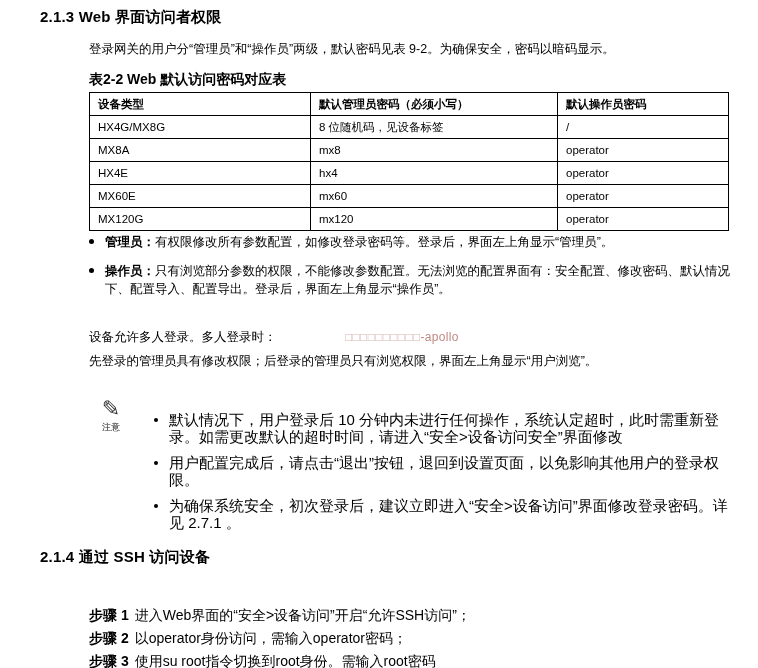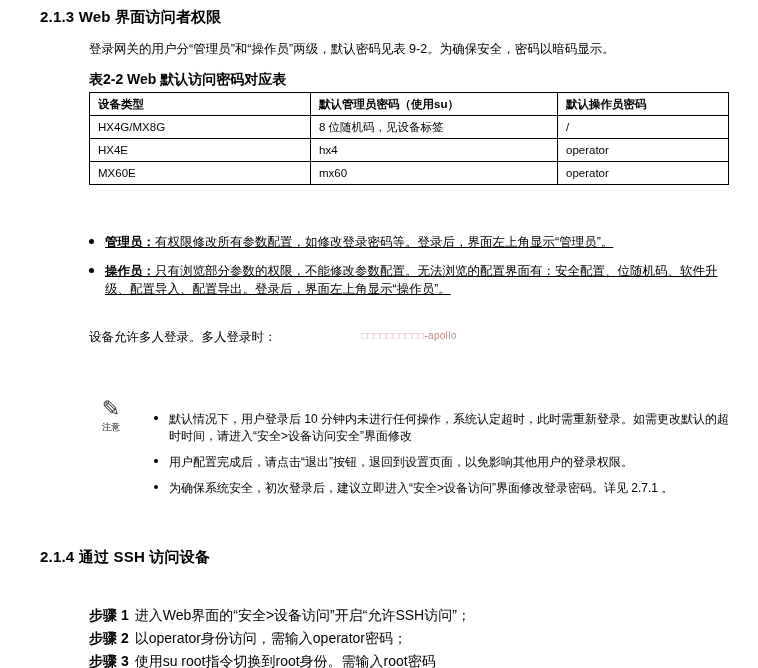--- a/index.html
+++ b/index.html
@@ -92,43 +92,42 @@
   }
   .bullet-dot span {
     display: inline-block;
     width: 5px;
     height: 5px;
     border-radius: 50%;
     background: #000;
     position: relative;
     top: -3px;
   }
-  .bullet-body { flex: 1; text-decoration: underline; }
+  .bullet-body { flex: 1; }
   .bold { font-weight: bold; }
   .p-multi {
     position: absolute;
     left: 89px;
     top: 328px;
     width: 640px;
   }
   .p-multi2 {
     position: absolute;
     left: 89px;
     top: 352px;
     width: 645px;
   }
   .watermark {
     position: absolute;
     left: 345px;
     top: 330px;
-    font-size: 10px;
+    font-size: 12px;
     color: #d9b7b2;
     letter-spacing: 0.3px;
     white-space: nowrap;
-    margin-left: 16px;
   }
   .watermark .wm-accent { color: #c08a84; }
   .note-block {
     position: absolute;
     left: 88px;
     top: 398px;
     width: 650px;
   }
   .note-icon {
     position: absolute;
@@ -148,21 +147,21 @@
     margin-top: 1px;
   }
   .note-list {
     position: absolute;
     left: 66px;
     top: 13px;
     width: 580px;
   }
   .note-item {
     display: flex;
-    font-size: 12px;
+    font-size: 15px;
     line-height: 17px;
     margin-bottom: 9px;
   }
   .note-item .nd {
     width: 15px;
     flex: 0 0 15px;
   }
   .note-item .nd span {
     display: inline-block;
     width: 4px;
@@ -207,62 +206,73 @@
   <div class="h3 sec-213">2.1.3 Web 界面访问者权限</div>
 
   <div class="para p-intro">登录网关的用户分“管理员”和“操作员”两级，默认密码见表 9-2。为确保安全，密码以暗码显示。</div>
 
   <div class="tbl-caption">表2-2  Web 默认访问密码对应表</div>
 
   <table class="pwtable">
     <tbody>
       <tr class="hdr">
         <th>设备类型</th>
-        <th>默认管理员密码（使用su）</th>
+        <th>默认管理员密码（必须小写）</th>
         <th>默认操作员密码</th>
       </tr>
       <tr>
         <td>HX4G/MX8G</td>
         <td>8 位随机码，见设备标签</td>
         <td>/</td>
       </tr>
       <tr>
+        <td>MX8A</td>
+        <td>mx8</td>
+        <td>operator</td>
+      </tr>
+      <tr>
         <td>HX4E</td>
         <td>hx4</td>
         <td>operator</td>
       </tr>
       <tr>
         <td>MX60E</td>
         <td>mx60</td>
+        <td>operator</td>
+      </tr>
+      <tr>
+        <td>MX120G</td>
+        <td>mx120</td>
         <td>operator</td>
       </tr>
     </tbody>
   </table>
 
   <div class="bullets">
     <div class="bullet-row">
       <div class="bullet-dot"><span></span></div>
       <div class="bullet-body">
         <span class="bold">管理员：</span><span>有权限修改所有参数配置，如修改登录密码等。登录后，界面左上角显示“管理员”。</span>
       </div>
     </div>
     <div class="bullet-row">
       <div class="bullet-dot"><span></span></div>
       <div class="bullet-body">
-        <span class="bold">操作员：</span><span>只有浏览部分参数的权限，不能修改参数配置。无法浏览的配置界面有：安全配置、位随机码、软件升级、配置导入、配置导出。登录后，界面左上角显示“操作员”。</span>
+        <span class="bold">操作员：</span><span>只有浏览部分参数的权限，不能修改参数配置。无法浏览的配置界面有：安全配置、修改密码、默认情况下、配置导入、配置导出。登录后，界面左上角显示“操作员”。</span>
       </div>
     </div>
   </div>
 
   <div class="para p-multi">设备允许多人登录。多人登录时：</div>
 
   <div class="watermark">
     <span>□□□□□□□□□□</span><span class="wm-accent">-apollo</span>
   </div>
 
+  <div class="para p-multi2">先登录的管理员具有修改权限；后登录的管理员只有浏览权限，界面左上角显示“用户浏览”。</div>
 
   <div class="note-block">
     <div class="note-icon">
       <div class="glyph">✎</div>
       <div class="lbl">注意</div>
     </div>
     <div class="note-list">
       <div class="note-item">
         <div class="nd"><span></span></div>
         <div>默认情况下，用户登录后 10 分钟内未进行任何操作，系统认定超时，此时需重新登录。如需更改默认的超时时间，请进入“安全&gt;设备访问安全”界面修改</div>

